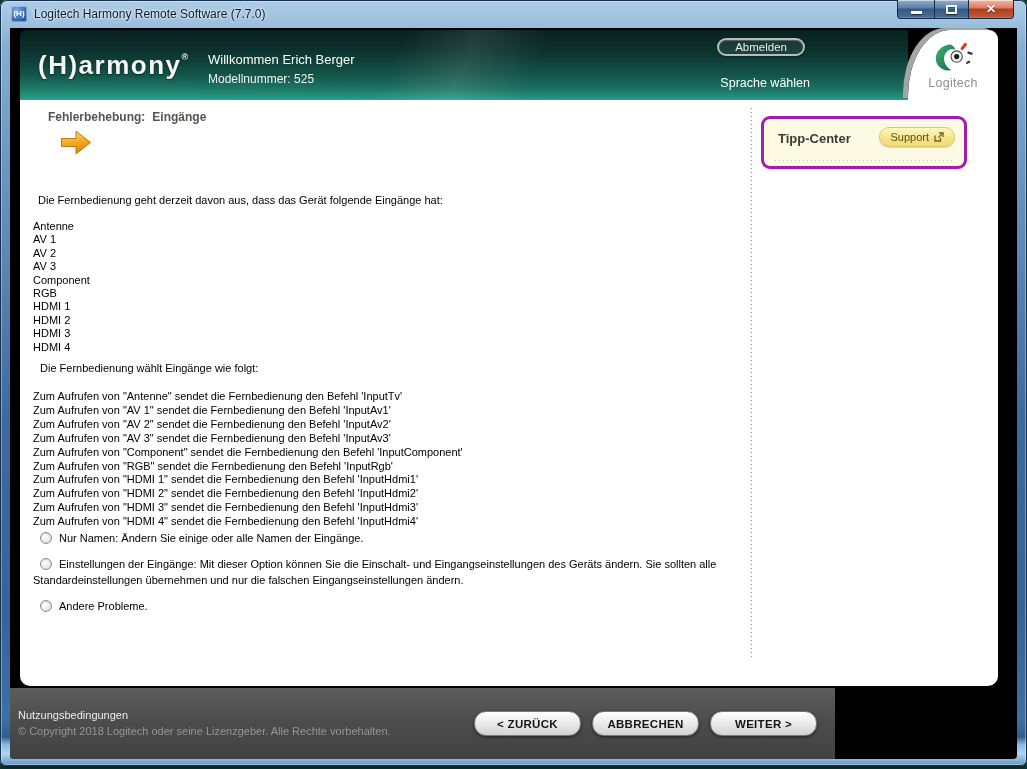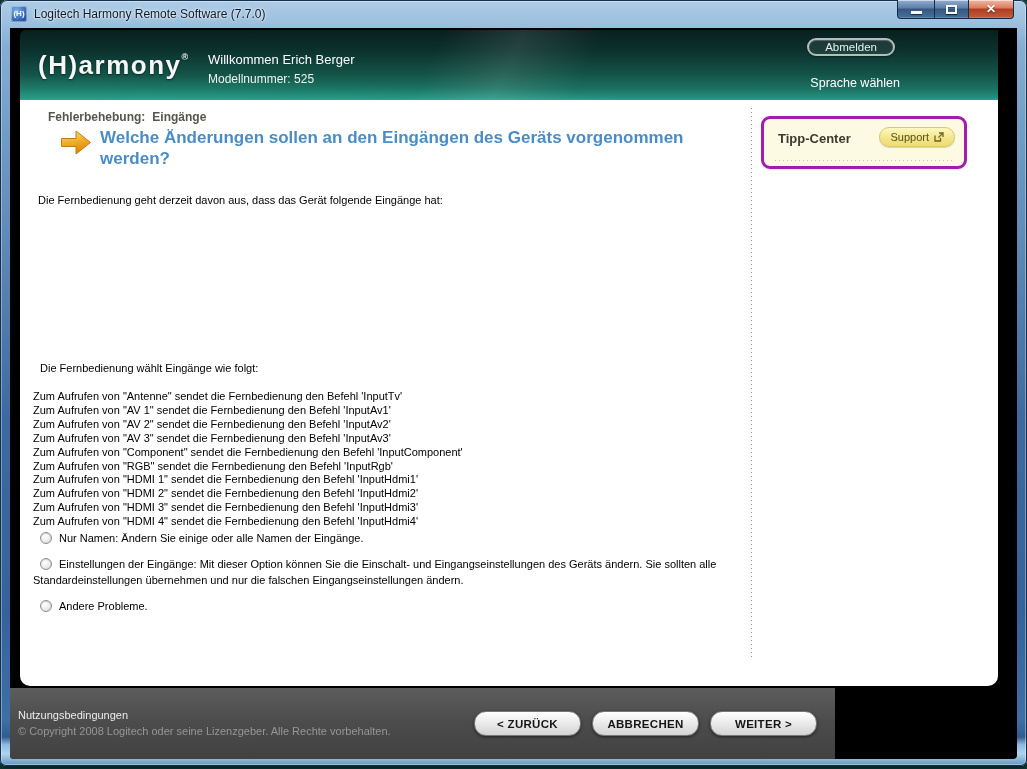--- a/index.html
+++ b/index.html
@@ -138,42 +138,70 @@
   <div class="client">
 
     <div class="appheader">
       <div class="header-green">
         <div class="harmony-logo"><span>(H)armony</span><span class="reg">®</span></div>
         <div class="welcome-line">Willkommen Erich Berger</div>
         <div class="model-line">Modellnummer: 525</div>
         <div class="logout-btn">Abmelden</div>
         <div class="language-link">Sprache wählen</div>
       </div>
+      <div class="logo-panel">
+        <svg width="46" height="34" viewBox="0 0 50 37">
+          <defs>
+            <linearGradient id="lg" x1="0" y1="0" x2="1" y2="1">
+              <stop offset="0" stop-color="#45b275"></stop>
+                <stop offset="1" stop-color="#0b6b43"></stop>
+            </linearGradient>
+          </defs>
+          <path d="M20 4 C 8 6, 2 19, 10 28 C 13.5 31.5, 19 33, 23 31.5 C 14.5 27, 12.5 15.5, 19.5 10.5 C 21.5 9, 24.5 8.5, 27.5 9.5 C 26.5 6, 23 3.4, 20 4 Z" fill="url(#lg)"></path>
+          <circle cx="29" cy="17" r="6.2" fill="#f2f2f2" stroke="#4a4a4a" stroke-width="1.2"></circle>
+          <circle cx="29" cy="17" r="2.8" fill="#1c1c1c"></circle>
+          <rect x="35" y="1.5" width="3.4" height="9" rx="1.7" fill="#e23c22" transform="rotate(38 36.7 6)"></rect>
+          <rect x="40.5" y="12" width="6" height="2.6" rx="1.3" fill="#3c3c3c" transform="rotate(18 43.5 13.3)"></rect>
+          <rect x="39" y="22" width="5" height="2.4" rx="1.2" fill="#3c3c3c" transform="rotate(-30 41.5 23.2)"></rect>
+        </svg>
+        <div class="logi-name">Logitech</div>
+      </div>
     </div>
 
     <div class="content">
       <div class="breadcrumb">
         <span>Fehlerbehebung:</span><span class="bc-val">Eingänge</span>
       </div>
 
       <svg class="q-arrow" width="32" height="27" viewBox="0 0 32 27">
         <defs>
           <linearGradient id="ag" x1="0" y1="0" x2="0.25" y2="1">
             <stop offset="0" stop-color="#f9e291"></stop>
               <stop offset="0.5" stop-color="#f3b02a"></stop>
               <stop offset="1" stop-color="#e3860c"></stop>
           </linearGradient>
         </defs>
         <path d="M1.5 9.5 h14.5 v-7.5 L30.5 13.5 16 25 v-7.5 H1.5 Z" fill="url(#ag)" stroke="#bd7d14" stroke-width="1"></path>
       </svg>
 
-      <div class="question">Welche Änderungen sollen an den Eingängen des Geräts vorgenommen werden?</div>
 
       <div class="intro">Die Fernbedienung geht derzeit davon aus, dass das Gerät folgende Eingänge hat:</div>
 
+      <div class="inputs-list">
+        <div>Antenne</div>
+        <div>AV 1</div>
+        <div>AV 2</div>
+        <div>AV 3</div>
+        <div>Component</div>
+        <div>RGB</div>
+        <div>HDMI 1</div>
+        <div>HDMI 2</div>
+        <div>HDMI 3</div>
+        <div>HDMI 4</div>
+      </div>
 
       <div class="selects-intro">Die Fernbedienung wählt Eingänge wie folgt:</div>
 
       <div class="commands-list">
         <div>Zum Aufrufen von "Antenne" sendet die Fernbedienung den Befehl 'InputTv'</div>
         <div>Zum Aufrufen von "AV 1" sendet die Fernbedienung den Befehl 'InputAv1'</div>
         <div>Zum Aufrufen von "AV 2" sendet die Fernbedienung den Befehl 'InputAv2'</div>
         <div>Zum Aufrufen von "AV 3" sendet die Fernbedienung den Befehl 'InputAv3'</div>
         <div>Zum Aufrufen von "Component" sendet die Fernbedienung den Befehl 'InputComponent'</div>
         <div>Zum Aufrufen von "RGB" sendet die Fernbedienung den Befehl 'InputRgb'</div>
@@ -200,21 +228,21 @@
             <path d="M5 1 h4 v4" fill="none" stroke="#6b6422" stroke-width="1.3"></path>
             <line x1="9" y1="1" x2="4.5" y2="5.5" stroke="#6b6422" stroke-width="1.3"></line>
           </svg>
         </div>
         <div class="tip-dotted"></div>
       </div>
     </div>
 
     <div class="footer">
       <div class="terms-link">Nutzungsbedingungen</div>
-      <div class="copyright">© Copyright 2008 Logitech oder seine Lizenzgeber. Alle Rechte vorbehalten.</div>
+      <div class="copyright">© Copyright 2018 Logitech oder seine Lizenzgeber. Alle Rechte vorbehalten.</div>
       <div class="footer-buttons">
         <button class="fbtn">&lt; ZURÜCK</button>
         <button class="fbtn">ABBRECHEN</button>
         <button class="fbtn">WEITER &gt;</button>
       </div>
     </div>
 
   </div>
 </div>
 

